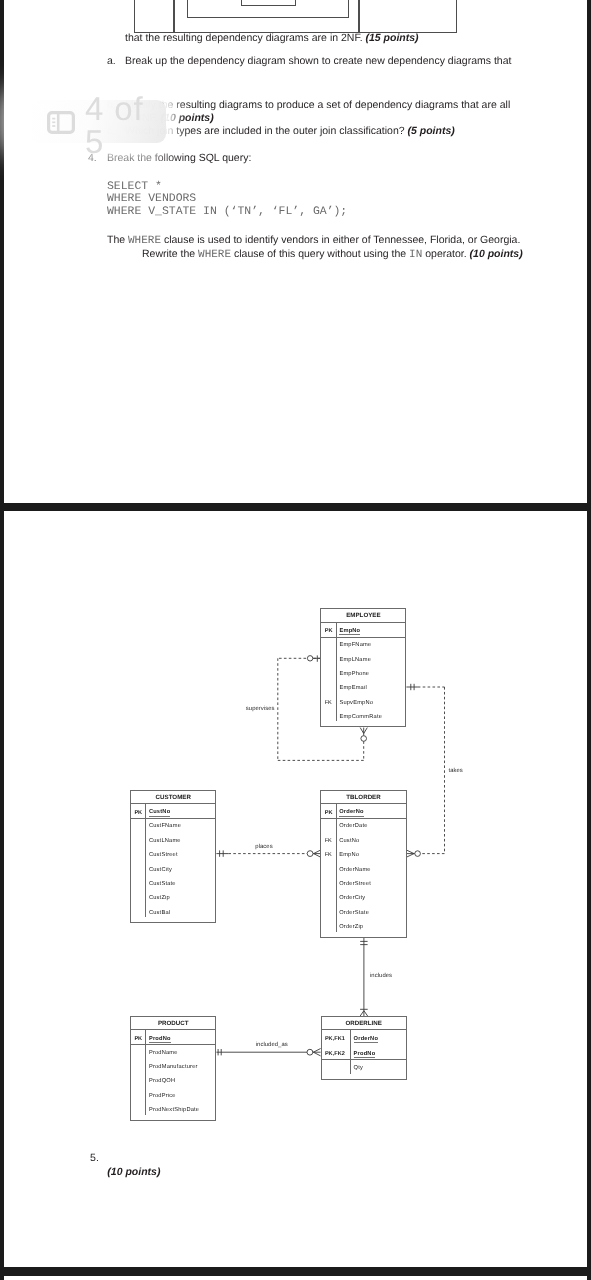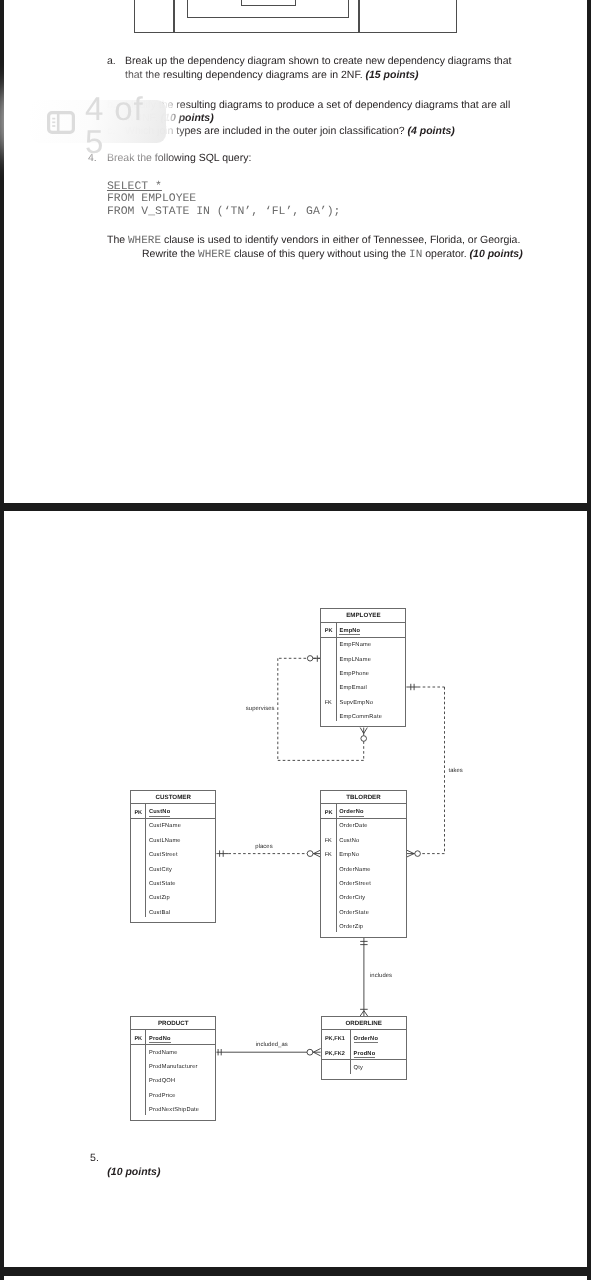--- a/index.html
+++ b/index.html
@@ -57,36 +57,36 @@
       <div class="dd" style="left:129.5px;top:960px;width:40.6px;height:101.5px;"></div>
       <div class="dd" style="left:170.1px;top:960px;width:184.8px;height:101.5px;"></div>
       <div class="dd" style="left:354.9px;top:960px;width:98.6px;height:101.5px;"></div>
       <div class="dd" style="left:183px;top:968px;width:161.5px;height:79.1px;"></div>
       <div class="dd" style="left:237.4px;top:976px;width:54.6px;height:59.1px;"></div>
     </div>
 
     <div class="lst">
       <span class="t" style="left:103px;top:1083.8px;">a.</span>
       <span class="t" style="left:121px;top:1083.8px;">Break up the dependency diagram shown to create new dependency diagrams that</span>
-      <span class="t" style="left:121px;top:1098px;"><span>that the resulting dependency diagrams are in 2NF. </span><b><i>(15 points)</i></b></span>
+      <span class="t" style="left:121px;top:1061px;"><span>that the resulting dependency diagrams are in 2NF. </span><b><i>(15 points)</i></b></span>
 
       <span class="t" style="left:103px;top:1127.8px;">b.</span>
       <span class="t" style="left:121px;top:1127.8px;">Modify the resulting diagrams to produce a set of dependency diagrams that are all</span>
       <span class="t" style="left:121px;top:1140.6px;"><span>in 3NF. </span><b><i>(10 points)</i></b></span>
 
       <span class="t" style="left:103px;top:1154.1px;">c.</span>
-      <span class="t" style="left:121px;top:1154.1px;"><span>Which join types are included in the outer join classification? </span><b><i>(4 points)</i></b></span>
+      <span class="t" style="left:121px;top:1154.1px;"><span>Which join types are included in the outer join classification? </span><b><i>(5 points)</i></b></span>
     </div>
 
     <div class="q4">
       <span class="t" style="left:84px;top:1181.1px;">4.</span>
       <span class="t" style="left:103px;top:1181.1px;">Break the following SQL query:</span>
-      <span class="mono" style="position:absolute;left:103px;top:1208.5px;white-space:pre;text-decoration:underline;">SELECT *</span>
-      <span class="mono" style="position:absolute;left:103px;top:1220.9px;white-space:pre;">FROM EMPLOYEE</span>
-      <span class="mono" style="position:absolute;left:103px;top:1233.6px;white-space:pre;">FROM V_STATE IN (‘TN’, ‘FL’, GA’);</span>
+      <span class="mono" style="position:absolute;left:103px;top:1208.5px;white-space:pre;">SELECT *</span>
+      <span class="mono" style="position:absolute;left:103px;top:1220.9px;white-space:pre;">WHERE VENDORS</span>
+      <span class="mono" style="position:absolute;left:103px;top:1233.6px;white-space:pre;">WHERE V_STATE IN (‘TN’, ‘FL’, GA’);</span>
       <span class="t" style="left:103px;top:1262.8px;">The <span class="monoin">WHERE</span> clause is used to identify vendors in either of Tennessee, Florida, or Georgia.</span>
       <span class="t" style="left:103px;top:1277px;padding-left:35px;;">Rewrite the <span class="monoin">WHERE</span> clause of this query without using the <span class="monoin">IN</span> operator. <b><i>(10 points)</i></b></span>
     </div>
   </div>
   <div class="page" id="page5">
     <svg class="erlines" width="583" height="757" viewBox="0 0 583 757">
       <g stroke="#3a3a3a" fill="none" stroke-width="0.9">
 
         <g stroke-dasharray="2.6 2.3">
           <path d="M316.8 148.3 H273.8"></path>

